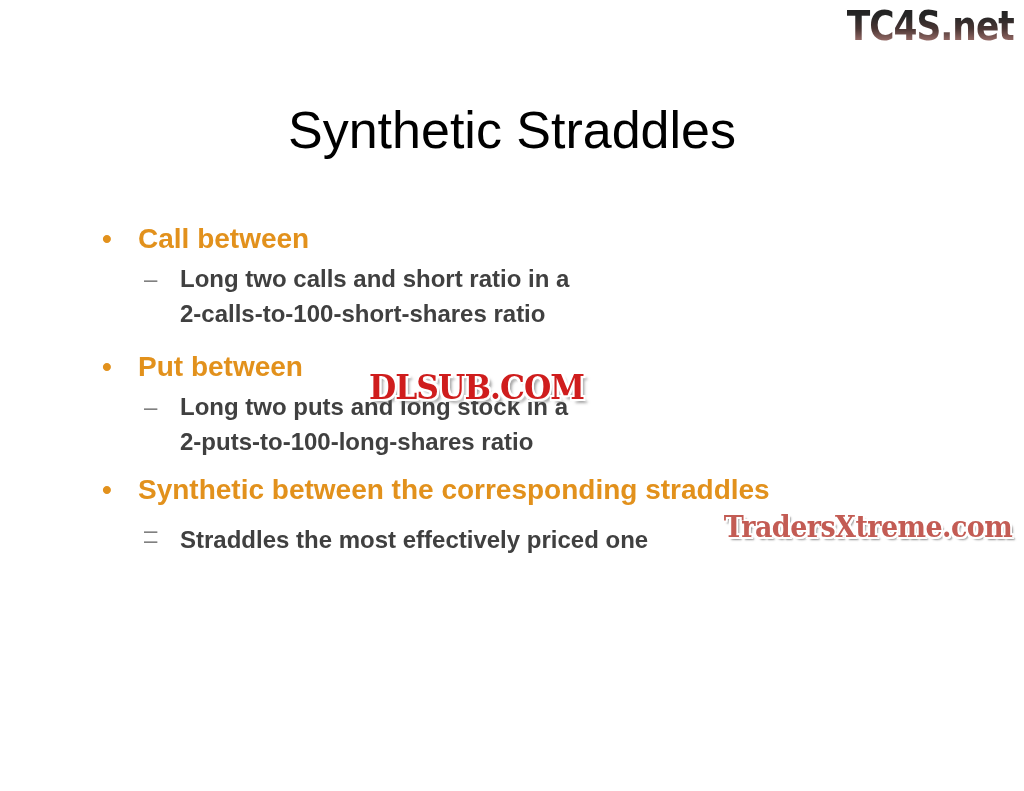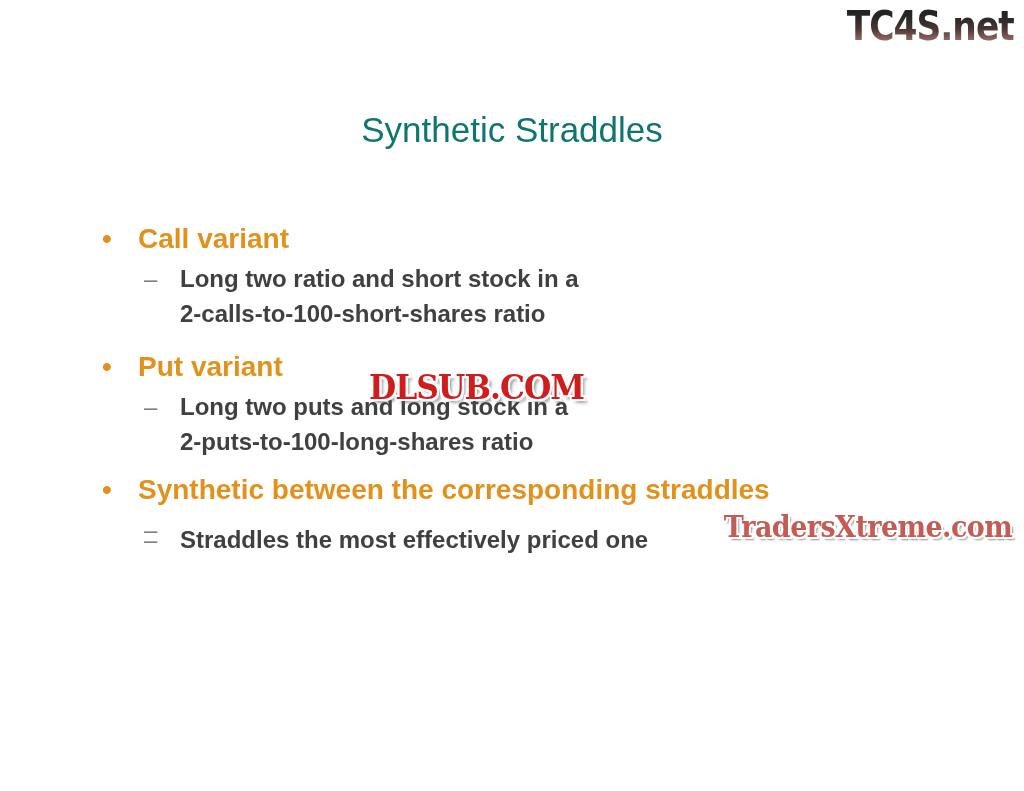--- a/index.html
+++ b/index.html
@@ -43,23 +43,23 @@
     white-space: nowrap;
   }
 
   
   .slide-title {
     position: absolute;
     left: 0;
     right: 0;
     top: 101px;
     text-align: center;
-    font-size: 35px;
+    font-size: 52px;
     line-height: 58px;
-    color: #0f766e;
+    color: #000000;
     font-weight: normal;
     letter-spacing: 0px;
   }
 
   
   .body-list {
     position: absolute;
     left: 96px;
     top: 219px;
     width: 880px;
@@ -163,35 +163,35 @@
 <div class="slide">
 
   <div class="tc4s-logo">TC4S.net</div>
 
   <div class="slide-title">Synthetic Straddles</div>
 
   <div class="body-list">
 
     <div class="lvl1">
       <span class="marker">•</span>
-      <span>Call variant</span>
-    </div>
-    <div class="lvl2">
-      <span class="marker">–</span>
-      <span>Long two ratio and short stock in a</span>
+      <span>Call between</span>
+    </div>
+    <div class="lvl2">
+      <span class="marker">–</span>
+      <span>Long two calls and short ratio in a</span>
     </div>
     <div class="lvl2">
       <span>2-calls-to-100-short-shares ratio</span>
     </div>
 
     <div class="grp-gap"></div>
 
     <div class="lvl1">
       <span class="marker">•</span>
-      <span>Put variant</span>
+      <span>Put between</span>
     </div>
     <div class="lvl2">
       <span class="marker">–</span>
       <span>Long two puts and long stock in a</span>
     </div>
     <div class="lvl2">
       <span>2-puts-to-100-long-shares ratio</span>
     </div>
 
     <div class="grp-gap-sm"></div>

